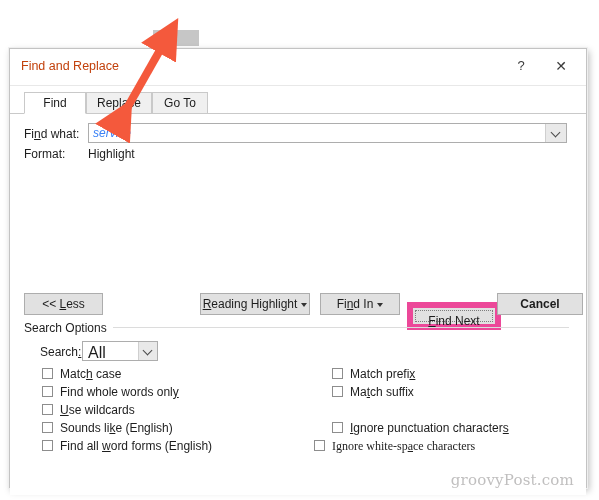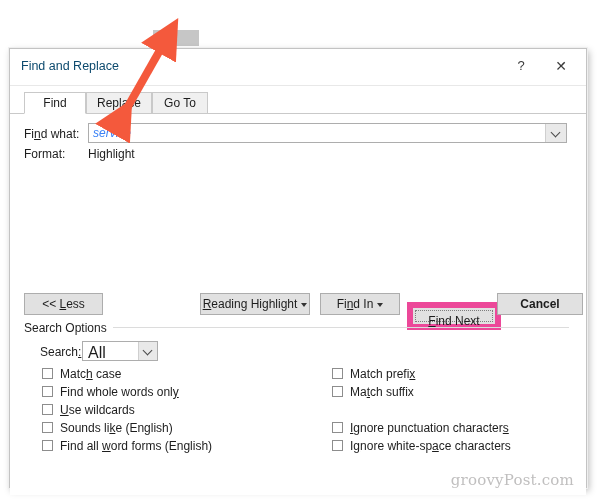--- a/index.html
+++ b/index.html
@@ -60,21 +60,21 @@
     height: 36px;
     position: relative;
     background: #ffffff;
     border-bottom: 1px solid #e8e8e8;
   }
   #dialog-title {
     position: absolute;
     left: 11px;
     top: 10px;
     font-size: 12.5px;
-    color: #0c4a6e;
+    color: #c2410c;
   }
   .caption-btn {
     position: absolute;
     top: 5px;
     width: 26px;
     height: 24px;
     line-height: 24px;
     text-align: center;
     color: #3b3b3b;
     font-size: 13px;
@@ -392,21 +392,21 @@
 
     <div class="cb-row" style="left:322px; top:252px;">
       <span class="cb-box"></span><span>Match prefi<u>x</u></span>
     </div>
     <div class="cb-row" style="left:322px; top:270px;">
       <span class="cb-box"></span><span>Ma<u>t</u>ch suffix</span>
     </div>
     <div class="cb-row" style="left:322px; top:306px;">
       <span class="cb-box"></span><span><u>I</u>gnore punctuation character<u>s</u></span>
     </div>
-    <div class="cb-row" style="left:322px; top:324px;">
+    <div class="cb-row" style="left:304px; top:324px;font-family:Liberation Serif, serif;">
       <span class="cb-box"></span><span>I<u>g</u>nore white-sp<u>a</u>ce characters</span>
     </div>
 
     <div id="watermark">groovyPost.com</div>
   </div>
 </div>
 
 <svg id="arrow-svg" viewBox="0 0 599 500">
   <defs>
     <marker id="ah" markerWidth="5" markerHeight="5" refX="2.4" refY="2.5" orient="auto">

